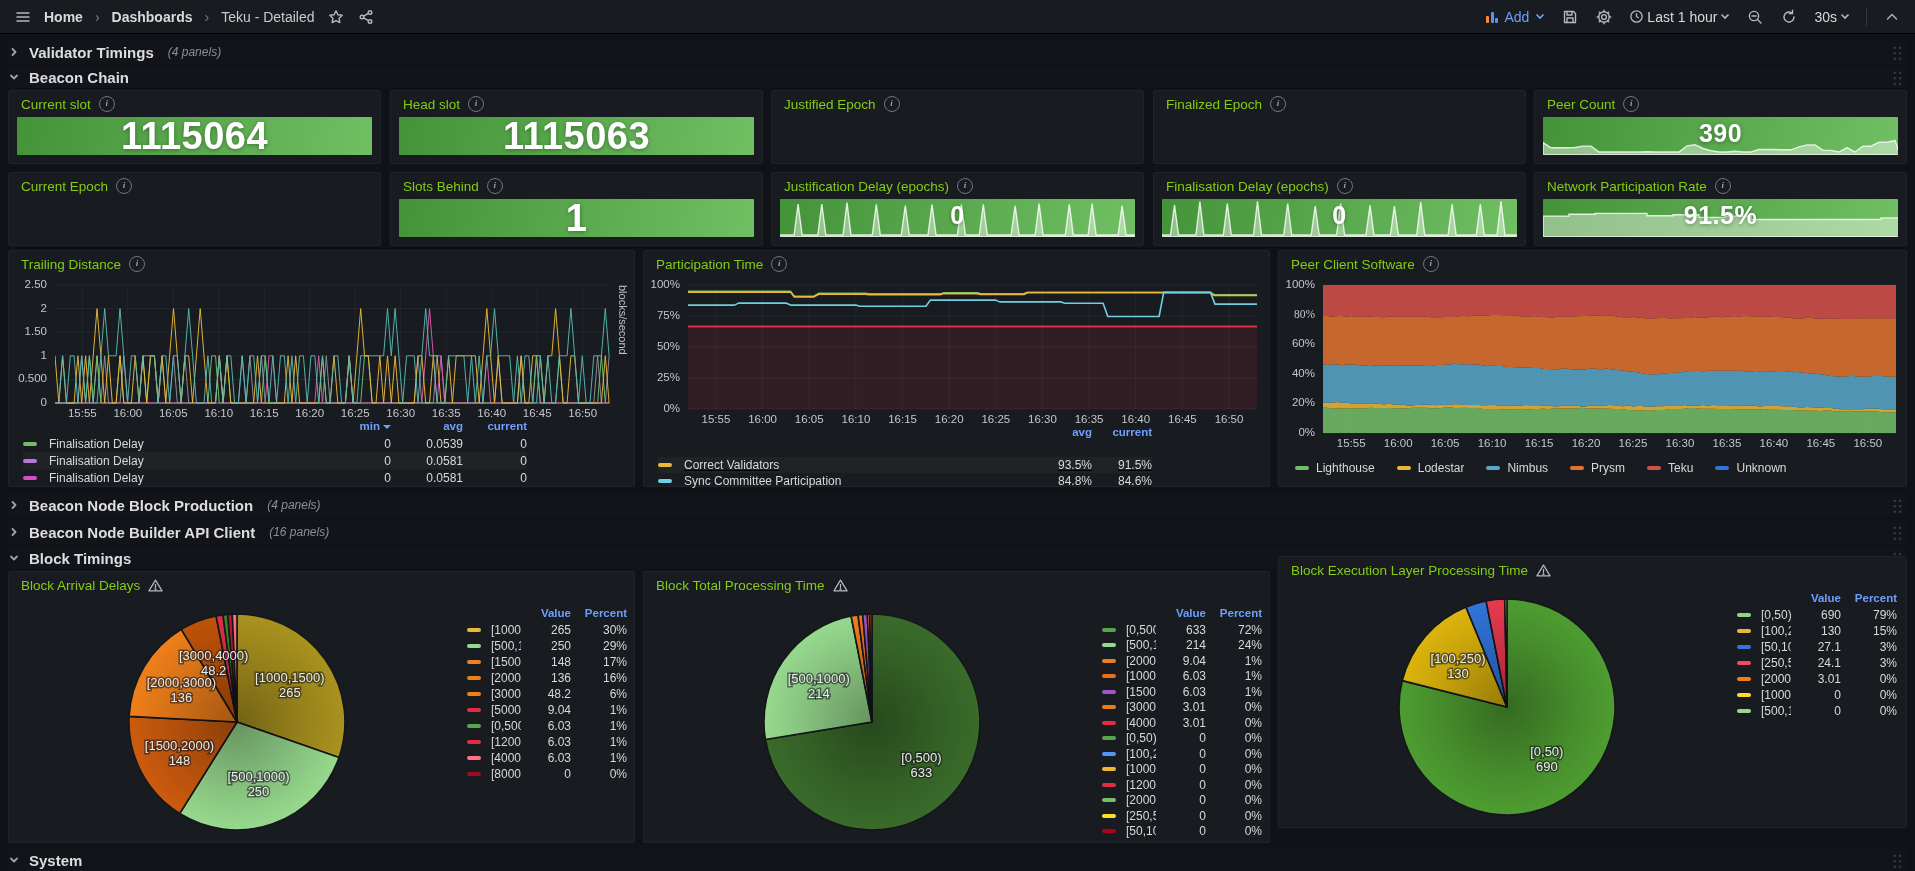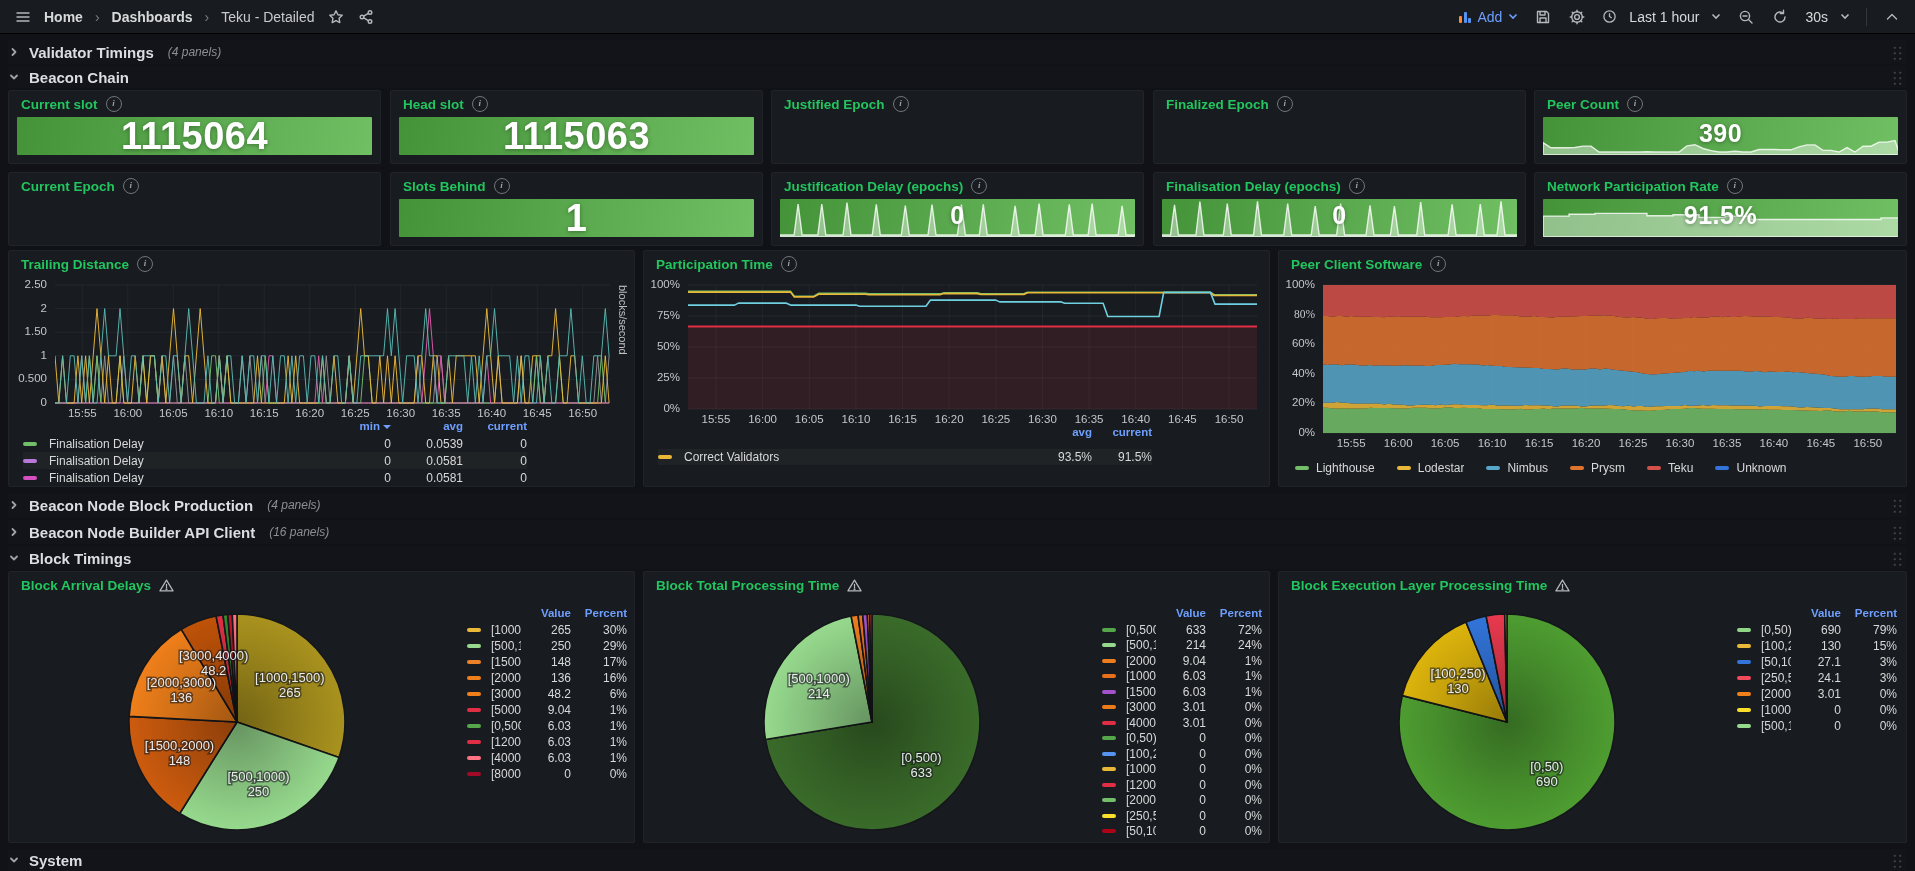--- a/index.html
+++ b/index.html
@@ -8,37 +8,37 @@
   
   .navbar{position:absolute;top:0;left:0;right:0;height:34px;background:#181b1f;border-bottom:1px solid #000;
     display:flex;align-items:center;padding:0 14px;gap:12px;box-sizing:border-box;z-index:9;}
   .crumb{font-size:14px;font-weight:600;color:#d8d9da;cursor:pointer;white-space:nowrap;}
   .crumb.dim{font-weight:400;color:#c9cacd;}
   .crumb-sep{color:#7b7e84;font-size:14px;}
   .nav-icon{width:18px;height:18px;display:inline-flex;align-items:center;justify-content:center;color:#b4b7bc;cursor:pointer;}
   .nav-icon svg{stroke:currentColor;fill:none;stroke-width:1.4;stroke-linecap:round;stroke-linejoin:round;}
   .nav-right{margin-left:auto;display:flex;align-items:center;gap:16px;}
   .add-btn{display:flex;align-items:center;gap:6px;color:#6e9fff;font-size:14px;font-weight:500;cursor:pointer;}
-  .nav-text-btn{display:flex;align-items:center;gap:12px;color:#d8d9da;font-size:14px;cursor:pointer;}
+  .nav-text-btn{display:flex;align-items:center;gap:3px;color:#d8d9da;font-size:14px;cursor:pointer;}
   .vdiv{width:1px;height:18px;background:#33363c;}
   .mini-bars{display:inline-flex;align-items:flex-end;gap:1.5px;height:12px;}
   .mini-bars i{width:3px;border-radius:1px;display:block;}
   
   .row-header{position:absolute;left:8px;right:8px;height:24px;display:flex;align-items:center;gap:9px;cursor:pointer;background:rgba(255,255,255,0.012);}
   .row-chevron{width:12px;height:12px;color:#9fa2a8;display:inline-flex;}
   .row-chevron svg{stroke:currentColor;fill:none;stroke-width:1.8;stroke-linecap:round;stroke-linejoin:round;}
   .row-chevron.collapsed{transform:rotate(-90deg);}
   .row-title{font-size:15px;font-weight:700;color:#dcdde0;white-space:nowrap;}
   .row-count{font-size:12px;font-style:italic;color:#8b8e94;margin-left:5px;}
   .drag-dots{margin-left:auto;width:11px;height:15px;margin-right:4px;
     background-image:radial-gradient(#41454c 1.3px, transparent 1.4px);background-size:5.5px 5.5px;}
   
   .panel{position:absolute;background:#181b1f;border:1px solid #202327;border-radius:2px;box-sizing:border-box;}
   .panel-header{position:relative;height:26px;display:flex;align-items:center;gap:8px;padding:0 12px;z-index:3;}
-  .panel-title{font-size:13.5px;font-weight:700;color:#22c55e;cursor:pointer;white-space:nowrap;}
+  .panel-title{font-size:13.5px;font-weight:400;color:#84cc16;cursor:pointer;white-space:nowrap;}
   .info-icon{width:14px;height:14px;border:1px solid #72757b;border-radius:50%;color:#9da0a6;
     font-family:"Liberation Serif",serif;font-style:italic;font-weight:700;font-size:9px;line-height:12px;text-align:center;cursor:pointer;flex:none;}
   .warn-icon{width:15px;height:15px;display:inline-flex;color:#b6b9be;cursor:pointer;}
   .warn-icon svg{stroke:currentColor;fill:none;stroke-width:1.3;stroke-linecap:round;stroke-linejoin:round;}
   
   .stat-green{position:absolute;left:8px;right:8px;top:26px;bottom:8px;border-radius:1px;overflow:hidden;
     background:linear-gradient(100deg,#449339,#71bf63);display:flex;align-items:center;justify-content:center;}
   .stat-value{position:relative;z-index:2;font-size:38px;font-weight:700;color:#fff;letter-spacing:.5px;
     text-shadow:0 1px 4px rgba(0,0,0,.35);}
   .stat-value.small{font-size:25px;transform:translateY(-3px);}
@@ -345,25 +345,31 @@
           <div class="tick" style="left: 421.098px; top: 162px; width: 48px; text-align: center;">16:35</div>
           <div class="tick" style="left: 467.738px; top: 162px; width: 48px; text-align: center;">16:40</div>
           <div class="tick" style="left: 514.377px; top: 162px; width: 48px; text-align: center;">16:45</div>
           <div class="tick" style="left: 561.016px; top: 162px; width: 48px; text-align: center;">16:50</div>
           <div class="legend-grid" style="left: 14px; top: 174px; width: 494px; grid-template-columns: 18px 1fr 56px 52px; height: 14px;">
             <span></span>
             <span></span>
             <span class="lg-head">avg</span>
             <span class="lg-head">current</span>
           </div>
-          <div class="legend-grid" style="left: 14px; top: 198px; width: 494px; grid-template-columns: 18px 1fr 56px 52px; height: 16px; background: rgba(255, 255, 255, 0.035);">
+          <div class="legend-grid" style="left: 14px; top: 206px; width: 494px; grid-template-columns: 18px 1fr 56px 52px; height: 16px; background: rgba(255, 255, 255, 0.035); text-decoration: underline;">
             <span class="lg-dash" style="background: rgb(234, 184, 57);"></span>
             <span class="lg-name">Correct Validators</span>
             <span class="lg-num">93.5%</span>
             <span class="lg-num">91.5%</span>
+          </div>
+          <div class="legend-grid" style="left: 14px; top: 222px; width: 494px; grid-template-columns: 18px 1fr 56px 52px; height: 16px;">
+            <span class="lg-dash" style="background: rgb(110, 208, 224);"></span>
+            <span class="lg-name">Sync Committee Participation</span>
+            <span class="lg-num">84.8%</span>
+            <span class="lg-num">84.6%</span>
           </div>
         </div>
     </div>
     <div class="panel" id="panel-chart-2" style="left:1278px;top:250px;width:629px;height:237px">
       <div class="panel-header">
           <span class="panel-title">Peer Client Software</span>
         <span class="info-icon">i</span>
         </div>
       <div class="chart-area" id="area-2">
           <svg class="chart-svg" width="629" height="237">
@@ -658,21 +664,21 @@
             <span class="lg-num">0%</span>
           </div>
           <div class="legend-grid" style="left: 458px; top: 251.5px; width: 160px; grid-template-columns: 16px 1fr 42px 48px; height: 15.5px;">
             <span class="lg-dash" style="background: rgb(173, 3, 23);"></span>
             <span class="lg-name">[50,100)</span>
             <span class="lg-num">0</span>
             <span class="lg-num">0%</span>
           </div>
         </div>
     </div>
-    <div class="panel" id="panel-chart-5" style="left:1278px;top:571px;width:629px;height:272px">
+    <div class="panel" id="panel-chart-5" style="left:1278px;top:556px;width:629px;height:272px">
       <div class="panel-header">
           <span class="panel-title">Block Execution Layer Processing Time</span>
         <span class="warn-icon">
             <svg width="15" height="15" viewBox="0 0 16 16">
               <path d="M8 2.2L15 13.8H1z"></path>
               <path d="M8 6.8v3.4"></path>
               <circle cx="8" cy="12" r="0.5"></circle>
             </svg>
           </span>
         </div>

